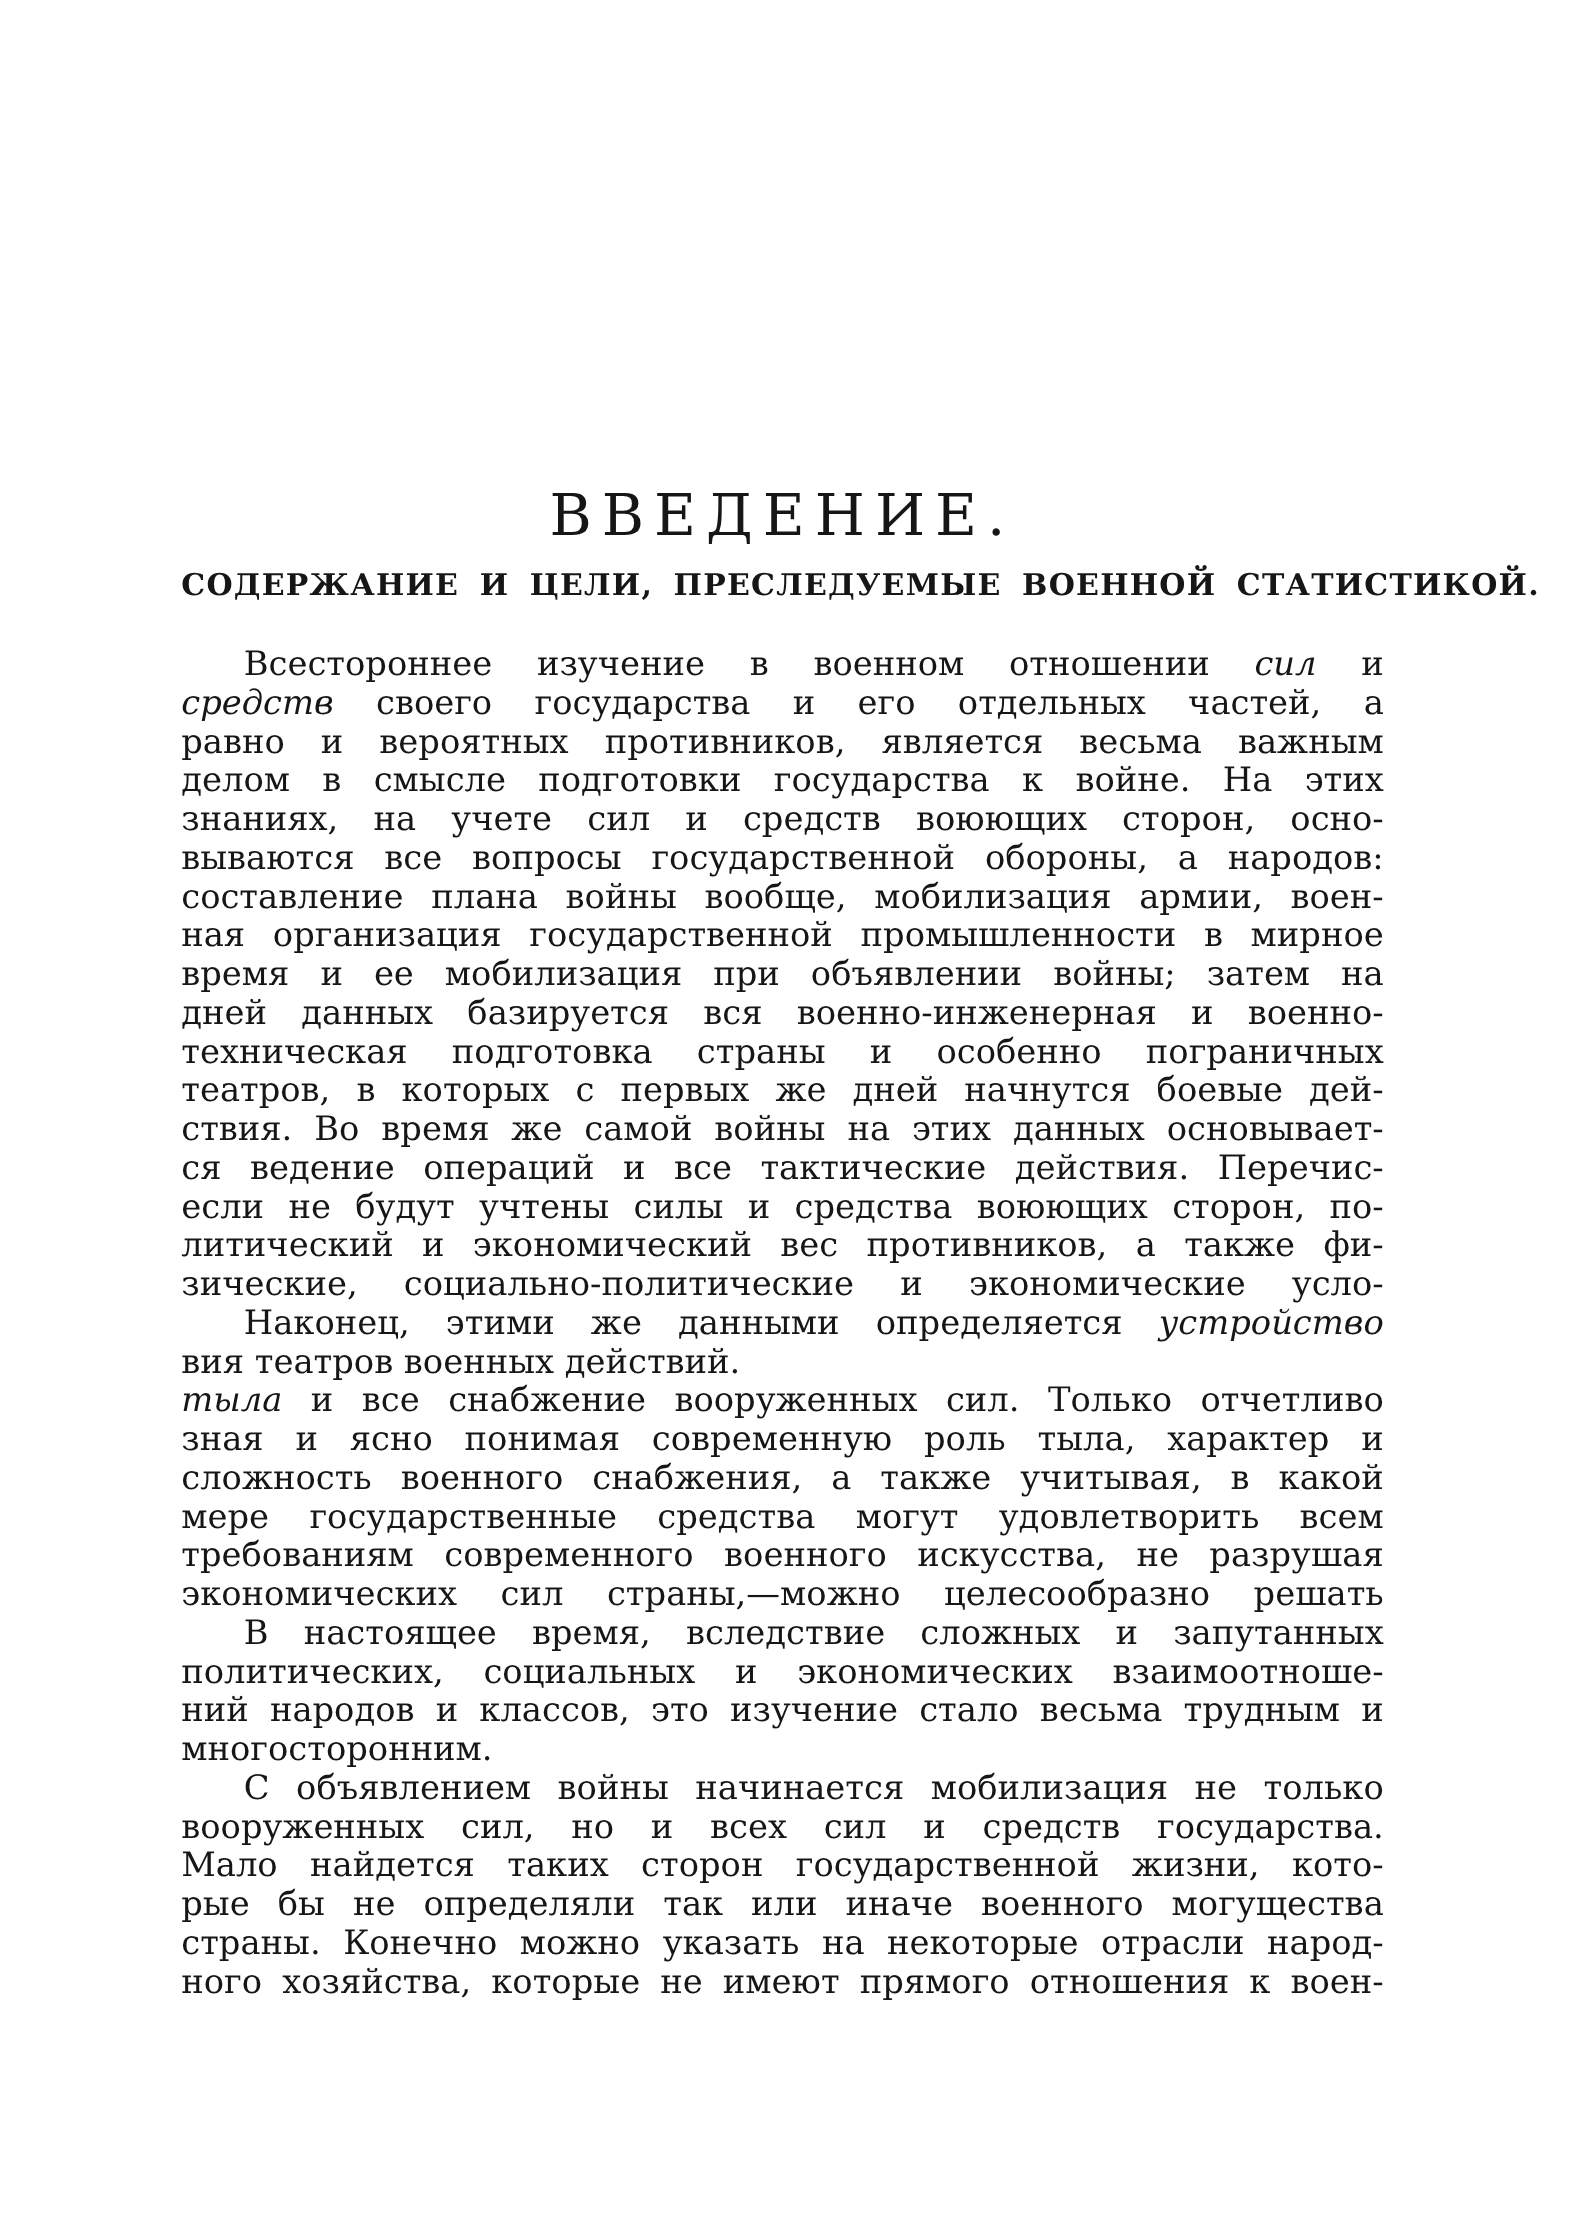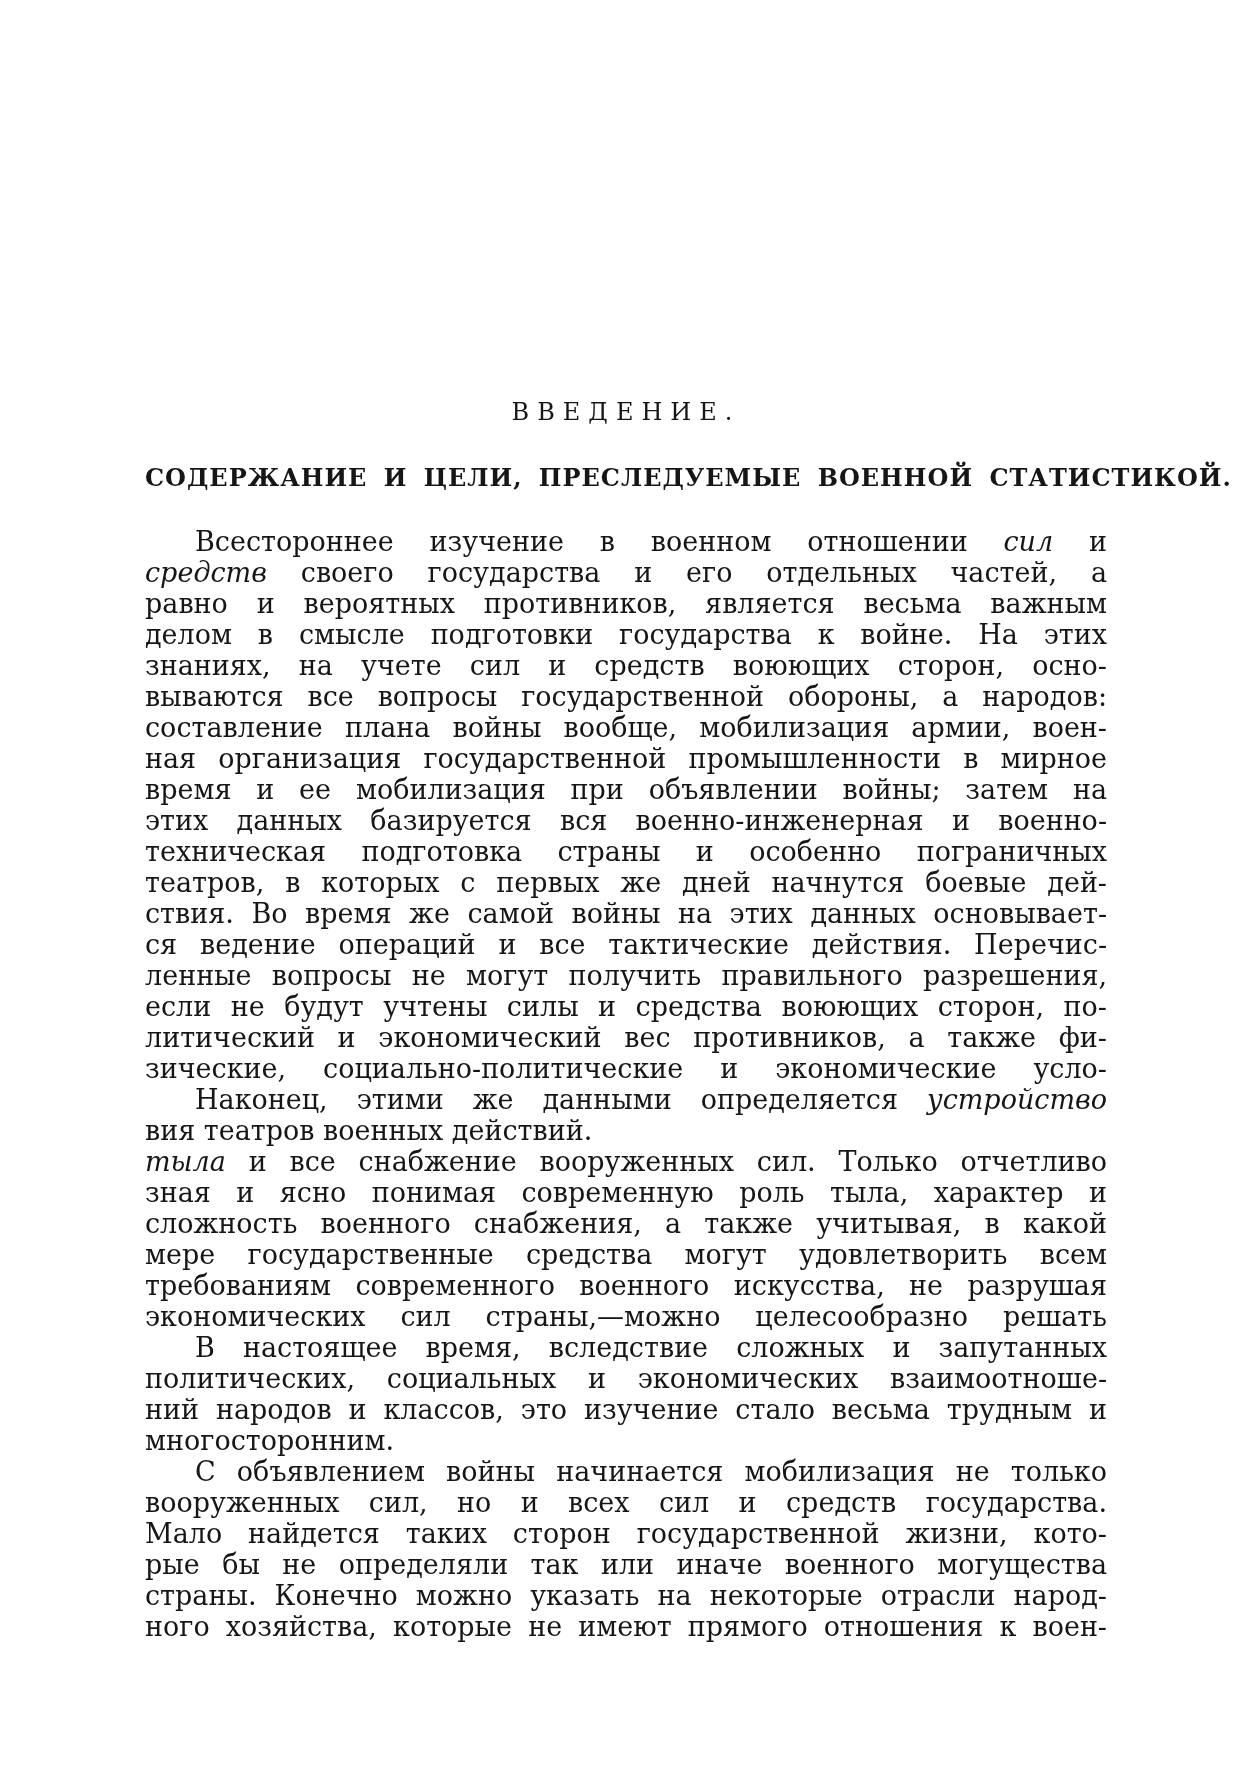--- a/index.html
+++ b/index.html
@@ -16,22 +16,22 @@
     font-family: "DejaVu Serif", "Liberation Serif", serif;
     overflow: hidden;
   }
   .textblock {
     position: absolute;
     left: 145px;
     top: 392px;
     width: 962px;
   }
   .title {
-    margin: 0 0 31px 0;
-    font-size: 24px;
+    margin: 0 0 21px 0;
+    font-size: 46px;
     font-weight: normal;
     text-align: center;
     letter-spacing: 8px;
     line-height: 40px;
     white-space: nowrap;
   }
   .subtitle {
     margin: 0 0 34px 0;
     font-size: 24px;
     font-weight: bold;
@@ -73,26 +73,25 @@
     <div class="bodytext">
         <div class="line indent"><span>Всестороннее изучение в военном отношении </span><span class="it">сил</span><span> и</span></div>
         <div class="line"><span class="it">средств</span><span> своего государства и его отдельных частей, а</span></div>
         <div class="line"><span>равно и вероятных противников, является весьма важным</span></div>
         <div class="line"><span>делом в смысле подготовки государства к войне. На этих</span></div>
         <div class="line"><span>знаниях, на учете сил и средств воюющих сторон, осно-</span></div>
         <div class="line"><span>вываются все вопросы государственной обороны, а народов:</span></div>
         <div class="line"><span>составление плана войны вообще, мобилизация армии, воен-</span></div>
         <div class="line"><span>ная организация государственной промышленности в мирное</span></div>
         <div class="line"><span>время и ее мобилизация при объявлении войны; затем на</span></div>
-        <div class="line"><span>этих данных базируется вся военно-инженерная и военно-</span></div>
+        <div class="line"><span>дней данных базируется вся военно-инженерная и военно-</span></div>
         <div class="line"><span>техническая подготовка страны и особенно пограничных</span></div>
         <div class="line"><span>театров, в которых с первых же дней начнутся боевые дей-</span></div>
         <div class="line"><span>ствия. Во время же самой войны на этих данных основывает-</span></div>
         <div class="line"><span>ся ведение операций и все тактические действия. Перечис-</span></div>
-        <div class="line"><span>ленные вопросы не могут получить правильного разрешения,</span></div>
         <div class="line"><span>если не будут учтены силы и средства воюющих сторон, по-</span></div>
         <div class="line"><span>литический и экономический вес противников, а также фи-</span></div>
         <div class="line"><span>зические, социально-политические и экономические усло-</span></div>
         <div class="line indent"><span>Наконец, этими же данными определяется </span><span class="it">устройство</span></div>
         <div class="line noj"><span>вия театров военных действий.</span></div>
         <div class="line"><span class="it">тыла</span><span> и все снабжение вооруженных сил. Только отчетливо</span></div>
         <div class="line"><span>зная и ясно понимая современную роль тыла, характер и</span></div>
         <div class="line"><span>сложность военного снабжения, а также учитывая, в какой</span></div>
         <div class="line"><span>мере государственные средства могут удовлетворить всем</span></div>
         <div class="line"><span>требованиям современного военного искусства, не разрушая</span></div>

